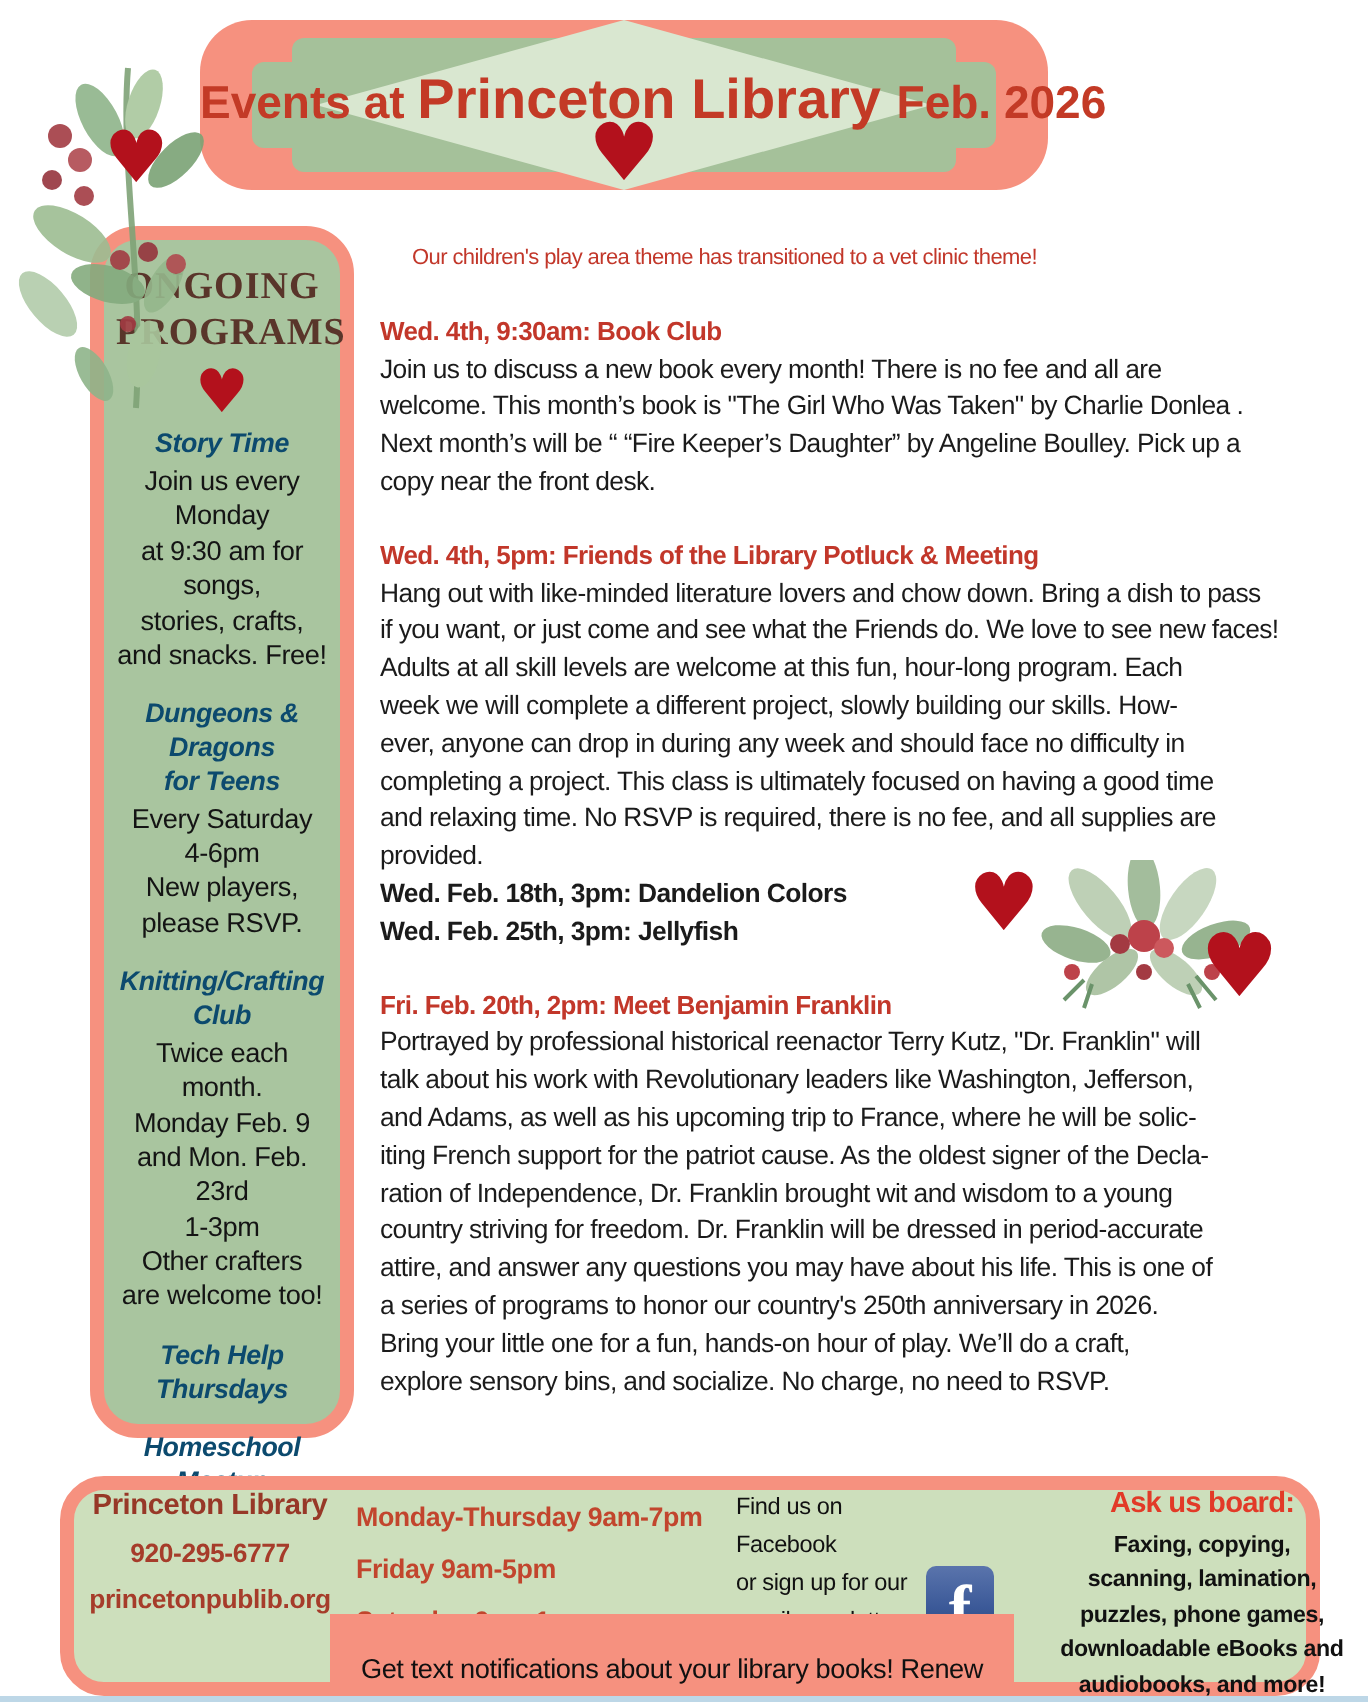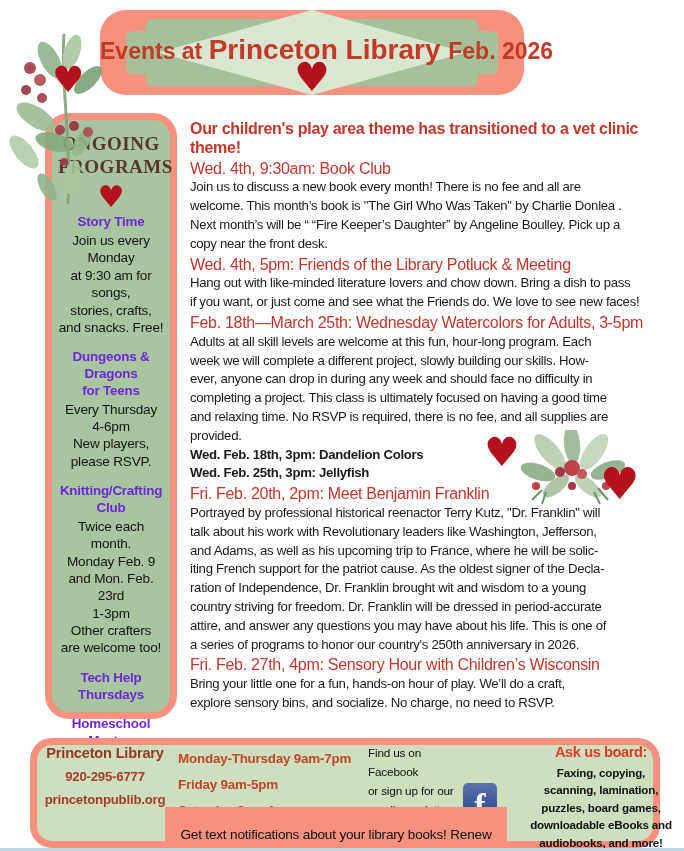--- a/index.html
+++ b/index.html
@@ -26,30 +26,30 @@
   .mid-heart-l{left:484px;top:432px;font-size:40px;}
   .mid-heart-r{left:600px;top:462px;font-size:44px;}
 
   
   .sidebar{left:45px;top:113px;width:132px;height:606px;background:#a9c59f;
            border:7px solid #f6917f;border-radius:24px;box-sizing:border-box;
            text-align:center;padding:12px 6px 0 6px;}
   .sb-title{font-family:"Liberation Serif",serif;font-weight:bold;color:#59352a;
             font-size:19px;line-height:1.22;letter-spacing:.5px;}
   .sb-heart-top{font-size:30px;display:block;margin:4px 0 2px 0;}
-  .sb-head{color:#6d28d9;font-weight:bold;font-size:13.4px;line-height:1.25;
-           margin-top:13px;white-space:pre-line;letter-spacing:-.2px;}
+  .sb-head{color:#0c4a6e;font-weight:bold;font-size:13.4px;line-height:1.25;
+           margin-top:13px;white-space:pre-line;letter-spacing:-.2px;font-style:italic;}
   .sb-body{color:#141414;font-size:13.6px;line-height:1.28;white-space:pre-line;
            margin-top:1px;letter-spacing:-.2px;}
 
   
   .main{left:190px;top:120px;width:490px;color:#1b1b1b;
         font-size:13.2px;line-height:18.8px;letter-spacing:-.3px;}
-  .intro{color:#c2372a;font-weight:bold;font-size:16px;}
-  .ev-head{color:#c2372a;font-weight:normal;font-size:16px;margin-top:2px;}
+  .intro{color:#c2372a;font-weight:normal;font-size:11px;margin-left:16px;}
+  .ev-head{color:#c2372a;font-weight:bold;font-size:13px;margin-top:18px;}
   .ev-body{white-space:pre-line;}
   .ev-schedule{white-space:pre-line;font-weight:bold;}
 
   
   .footer{left:30px;top:738px;width:630px;height:110px;background:#cddfbc;
           border:7px solid #f6917f;border-radius:22px;box-sizing:border-box;}
   .f-lib{left:40px;top:742px;width:130px;text-align:center;color:#a63c2a;
          font-weight:bold;font-size:13.2px;line-height:23px;letter-spacing:-.2px;}
   .f-lib .f-name{font-size:14.6px;color:#973827;}
   .f-hours{left:178px;top:746px;width:185px;text-align:left;color:#c2452d;
@@ -110,21 +110,21 @@
   <div class="sb-title" style="white-space:pre-line;">ONGOING
 PROGRAMS</div>
   <span class="heart sb-heart-top">♥</span>
   <div class="sb-head" style="margin-top:2px;">Story Time</div>
   <div class="sb-body">Join us every Monday
 at 9:30 am for songs,
 stories, crafts,
 and snacks. Free!</div>
   <div class="sb-head">Dungeons &amp; Dragons
 for Teens</div>
-  <div class="sb-body">Every Thursday
+  <div class="sb-body">Every Saturday
 4-6pm
 New players,
 please RSVP.</div>
   <div class="sb-head">Knitting/Crafting Club</div>
   <div class="sb-body">Twice each month.
 Monday Feb. 9
 and Mon. Feb. 23rd
 1-3pm
 Other crafters
 are welcome too!</div>
@@ -142,41 +142,39 @@
   <div class="ev-head">Wed. 4th, 9:30am: Book Club</div>
   <div class="ev-body">Join us to discuss a new book every month! There is no fee and all are
 welcome. This month’s book is "The Girl Who Was Taken" by Charlie Donlea .
 Next month’s will be “ “Fire Keeper’s Daughter” by Angeline Boulley. Pick up a
 copy near the front desk.</div>
 
   <div class="ev-head">Wed. 4th, 5pm: Friends of the Library Potluck &amp; Meeting</div>
   <div class="ev-body">Hang out with like-minded literature lovers and chow down. Bring a dish to pass
 if you want, or just come and see what the Friends do. We love to see new faces!</div>
 
-  <div class="ev-head">Feb. 18th—March 25th: Wednesday Watercolors for Adults, 3-5pm</div>
   <div class="ev-body">Adults at all skill levels are welcome at this fun, hour-long program. Each
 week we will complete a different project, slowly building our skills. How-
 ever, anyone can drop in during any week and should face no difficulty in
 completing a project. This class is ultimately focused on having a good time
 and relaxing time. No RSVP is required, there is no fee, and all supplies are
 provided.</div>
   <div class="ev-schedule">Wed. Feb. 18th, 3pm: Dandelion Colors
 Wed. Feb. 25th, 3pm: Jellyfish</div>
 
   <div class="ev-head">Fri. Feb. 20th, 2pm: Meet Benjamin Franklin</div>
   <div class="ev-body">Portrayed by professional historical reenactor Terry Kutz, "Dr. Franklin" will
 talk about his work with Revolutionary leaders like Washington, Jefferson,
 and Adams, as well as his upcoming trip to France, where he will be solic-
 iting French support for the patriot cause. As the oldest signer of the Decla-
 ration of Independence, Dr. Franklin brought wit and wisdom to a young
 country striving for freedom. Dr. Franklin will be dressed in period-accurate
 attire, and answer any questions you may have about his life. This is one of
 a series of programs to honor our country's 250th anniversary in 2026.</div>
 
-  <div class="ev-head">Fri. Feb. 27th, 4pm: Sensory Hour with Children’s Wisconsin</div>
   <div class="ev-body">Bring your little one for a fun, hands-on hour of play. We’ll do a craft,
 explore sensory bins, and socialize. No charge, no need to RSVP.</div>
 </div>
 
 <span class="abs heart mid-heart-l">♥</span>
 <svg class="abs mid-sprig" width="120" height="75" viewBox="0 0 120 75">
   <g opacity="0.92">
     <ellipse cx="38" cy="22" rx="9" ry="22" fill="#b9cdb0" transform="rotate(-40 38 22)"></ellipse>
     <ellipse cx="60" cy="14" rx="8" ry="20" fill="#9cb894" transform="rotate(-5 60 14)"></ellipse>
     <ellipse cx="82" cy="22" rx="9" ry="21" fill="#c3d4bb" transform="rotate(35 82 22)"></ellipse>
@@ -208,20 +206,20 @@
 Saturday  9am-1pm</div>
 
 <div class="abs f-fb-text">Find us on Facebook
 or sign up for our
 email newsletter.</div>
 <div class="abs fb-icon">f</div>
 
 <div class="abs f-ask-title">Ask us board:</div>
 <div class="abs f-ask-body">Faxing, copying,
 scanning, lamination,
-puzzles, board games,
+puzzles, phone games,
 downloadable eBooks and
 audiobooks, and more!</div>
 
 <div class="abs f-pinkbox">Get text notifications about your library books! Renew
 right from your phone. Text SIGNUP to 833-568-7242</div>
 
 <div class="abs bottom-line"></div>
 
 </body></html>

